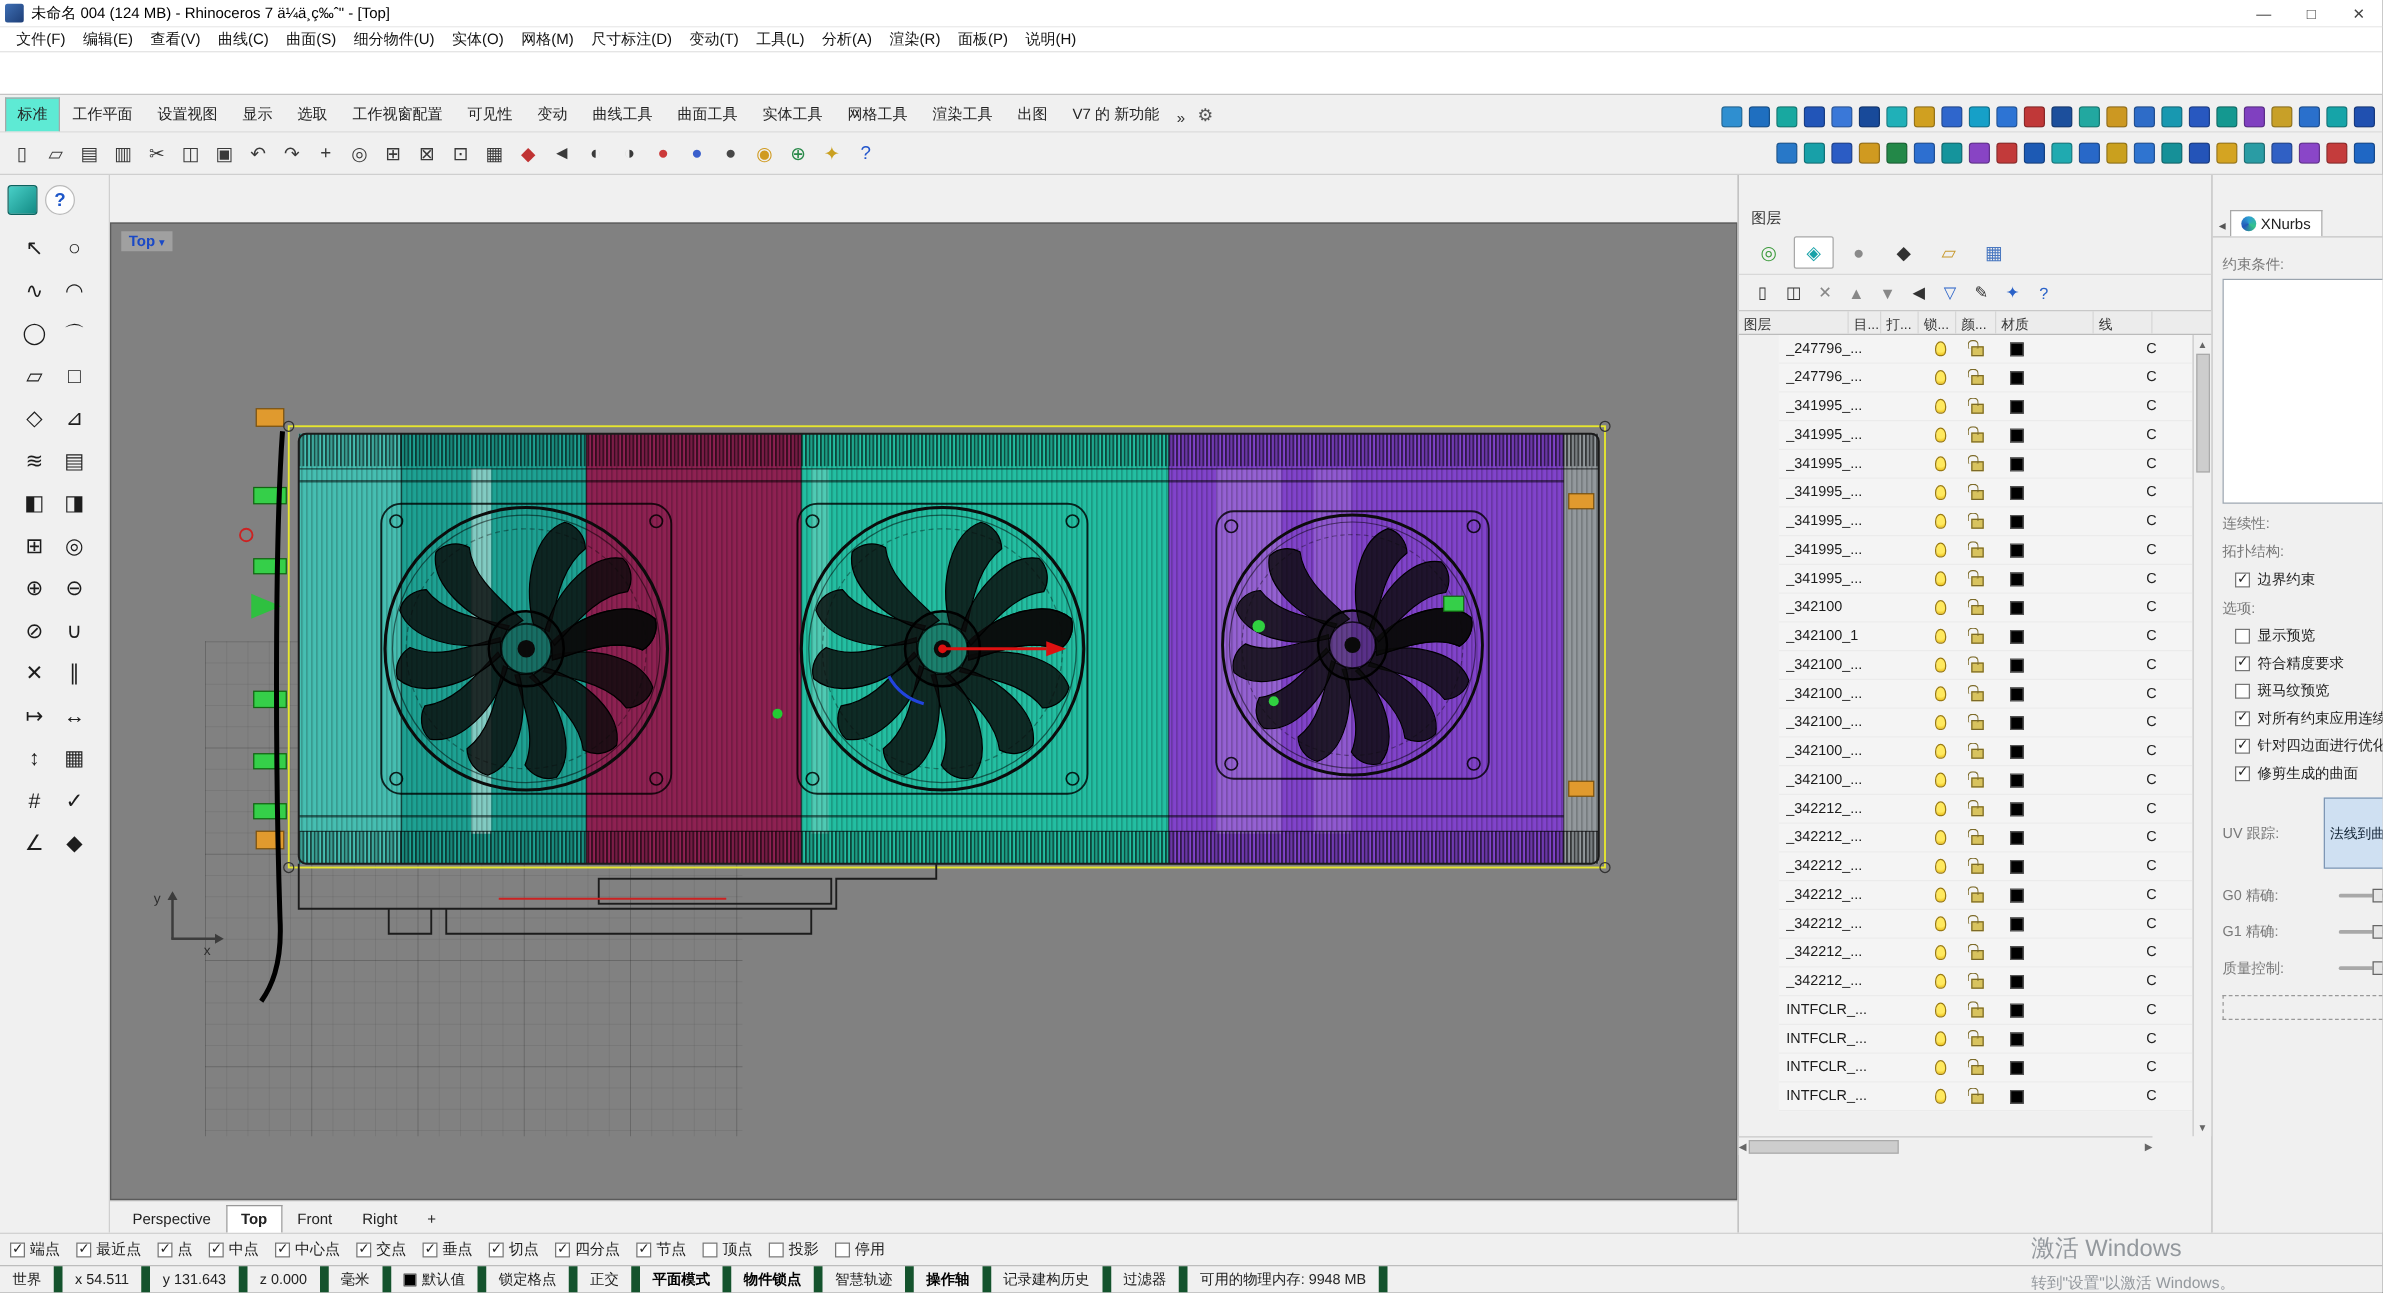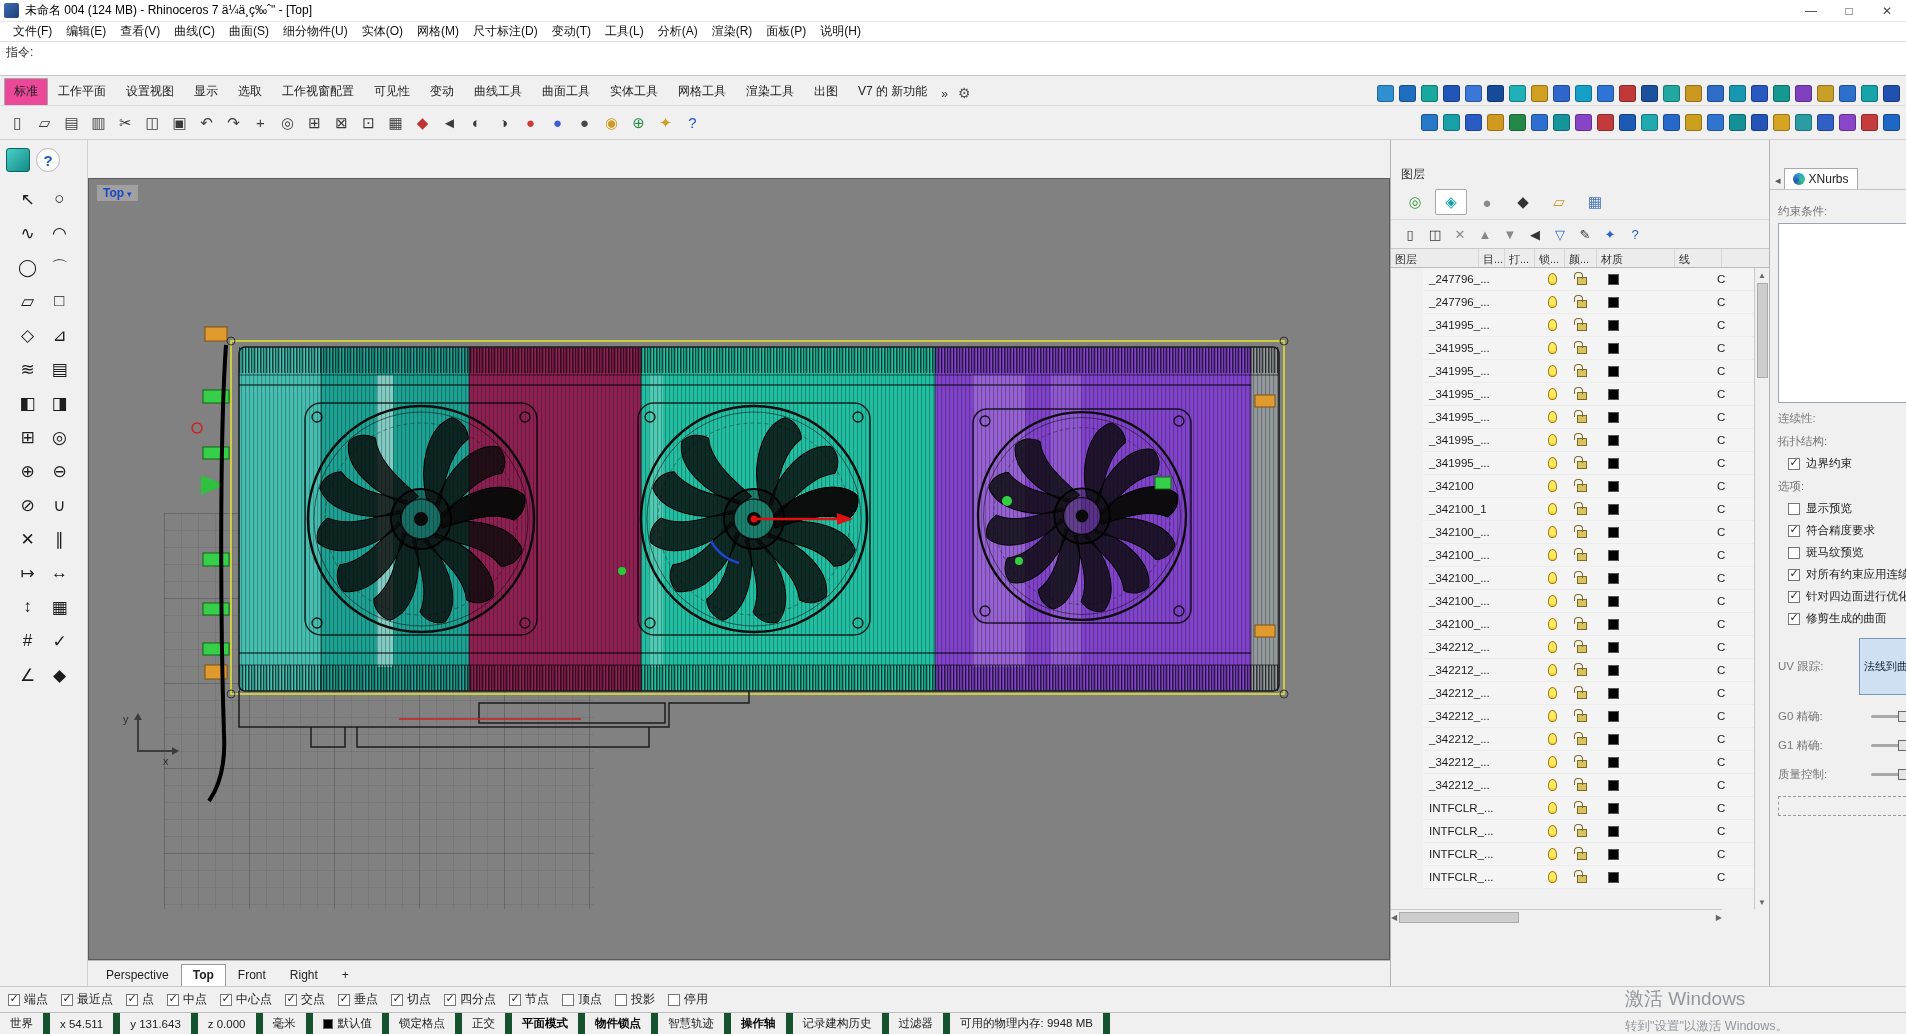--- a/index.html
+++ b/index.html
@@ -19,21 +19,21 @@
 
   
   .cmdarea { height:34px; background:#fff; border-bottom:1px solid #c4c4c4; }
   .cmdline { height:17px; padding:2px 6px; color:#333; }
   .cmdinput { height:17px; }
 
   
   .ribbon { height:30px; background:#f0f0f0; display:flex; align-items:flex-end; border-bottom:1px solid #dcdcdc; padding-left:4px; position:relative; }
   .rtabs { display:flex; align-items:flex-end; }
   .rtab { padding:4px 9px 5px; font-size:12px; color:#222; border:1px solid transparent; border-bottom:none; white-space:nowrap; }
-  .rtab.active { background:#ec4899; border-color:#a8a8a8; }
+  .rtab.active { background:#5eead4; border-color:#a8a8a8; }
   .chev { padding:4px 4px; color:#333; }
   .gear { padding:2px 6px 4px; color:#555; font-size:14px; }
   .strip { display:flex; align-items:center; margin-left:auto; padding:0 4px 3px 0; }
   .pic { width:17px; height:17px; border-radius:3px; margin:0 2.5px; border:1px solid rgba(0,0,0,.28); background:#888; }
 
   
   .toolbar { height:34px; background:#f0f0f0; display:flex; align-items:center; border-bottom:1px solid #cfcfcf; padding-left:4px; }
   .ticons { display:flex; align-items:center; }
   .tic { width:27px; height:26px; display:flex; align-items:center; justify-content:center; font-size:15px; color:#3a3a3a; }
   .strip2 { padding-bottom:0; }
@@ -174,21 +174,20 @@
       <span class="menu-item">尺寸标注(D)</span>
       <span class="menu-item">变动(T)</span>
       <span class="menu-item">工具(L)</span>
       <span class="menu-item">分析(A)</span>
       <span class="menu-item">渲染(R)</span>
       <span class="menu-item">面板(P)</span>
       <span class="menu-item">说明(H)</span>
     </div>
 
   <div class="cmdarea">
-    <div class="cmdline"><span>指令:</span></div>
     <div class="cmdinput"></div>
   </div>
 
   <div class="ribbon">
     <div class="rtabs">
 
     <span class="rtab active">标准</span>
         <span class="rtab">工作平面</span>
         <span class="rtab">设置视图</span>
         <span class="rtab">显示</span>

